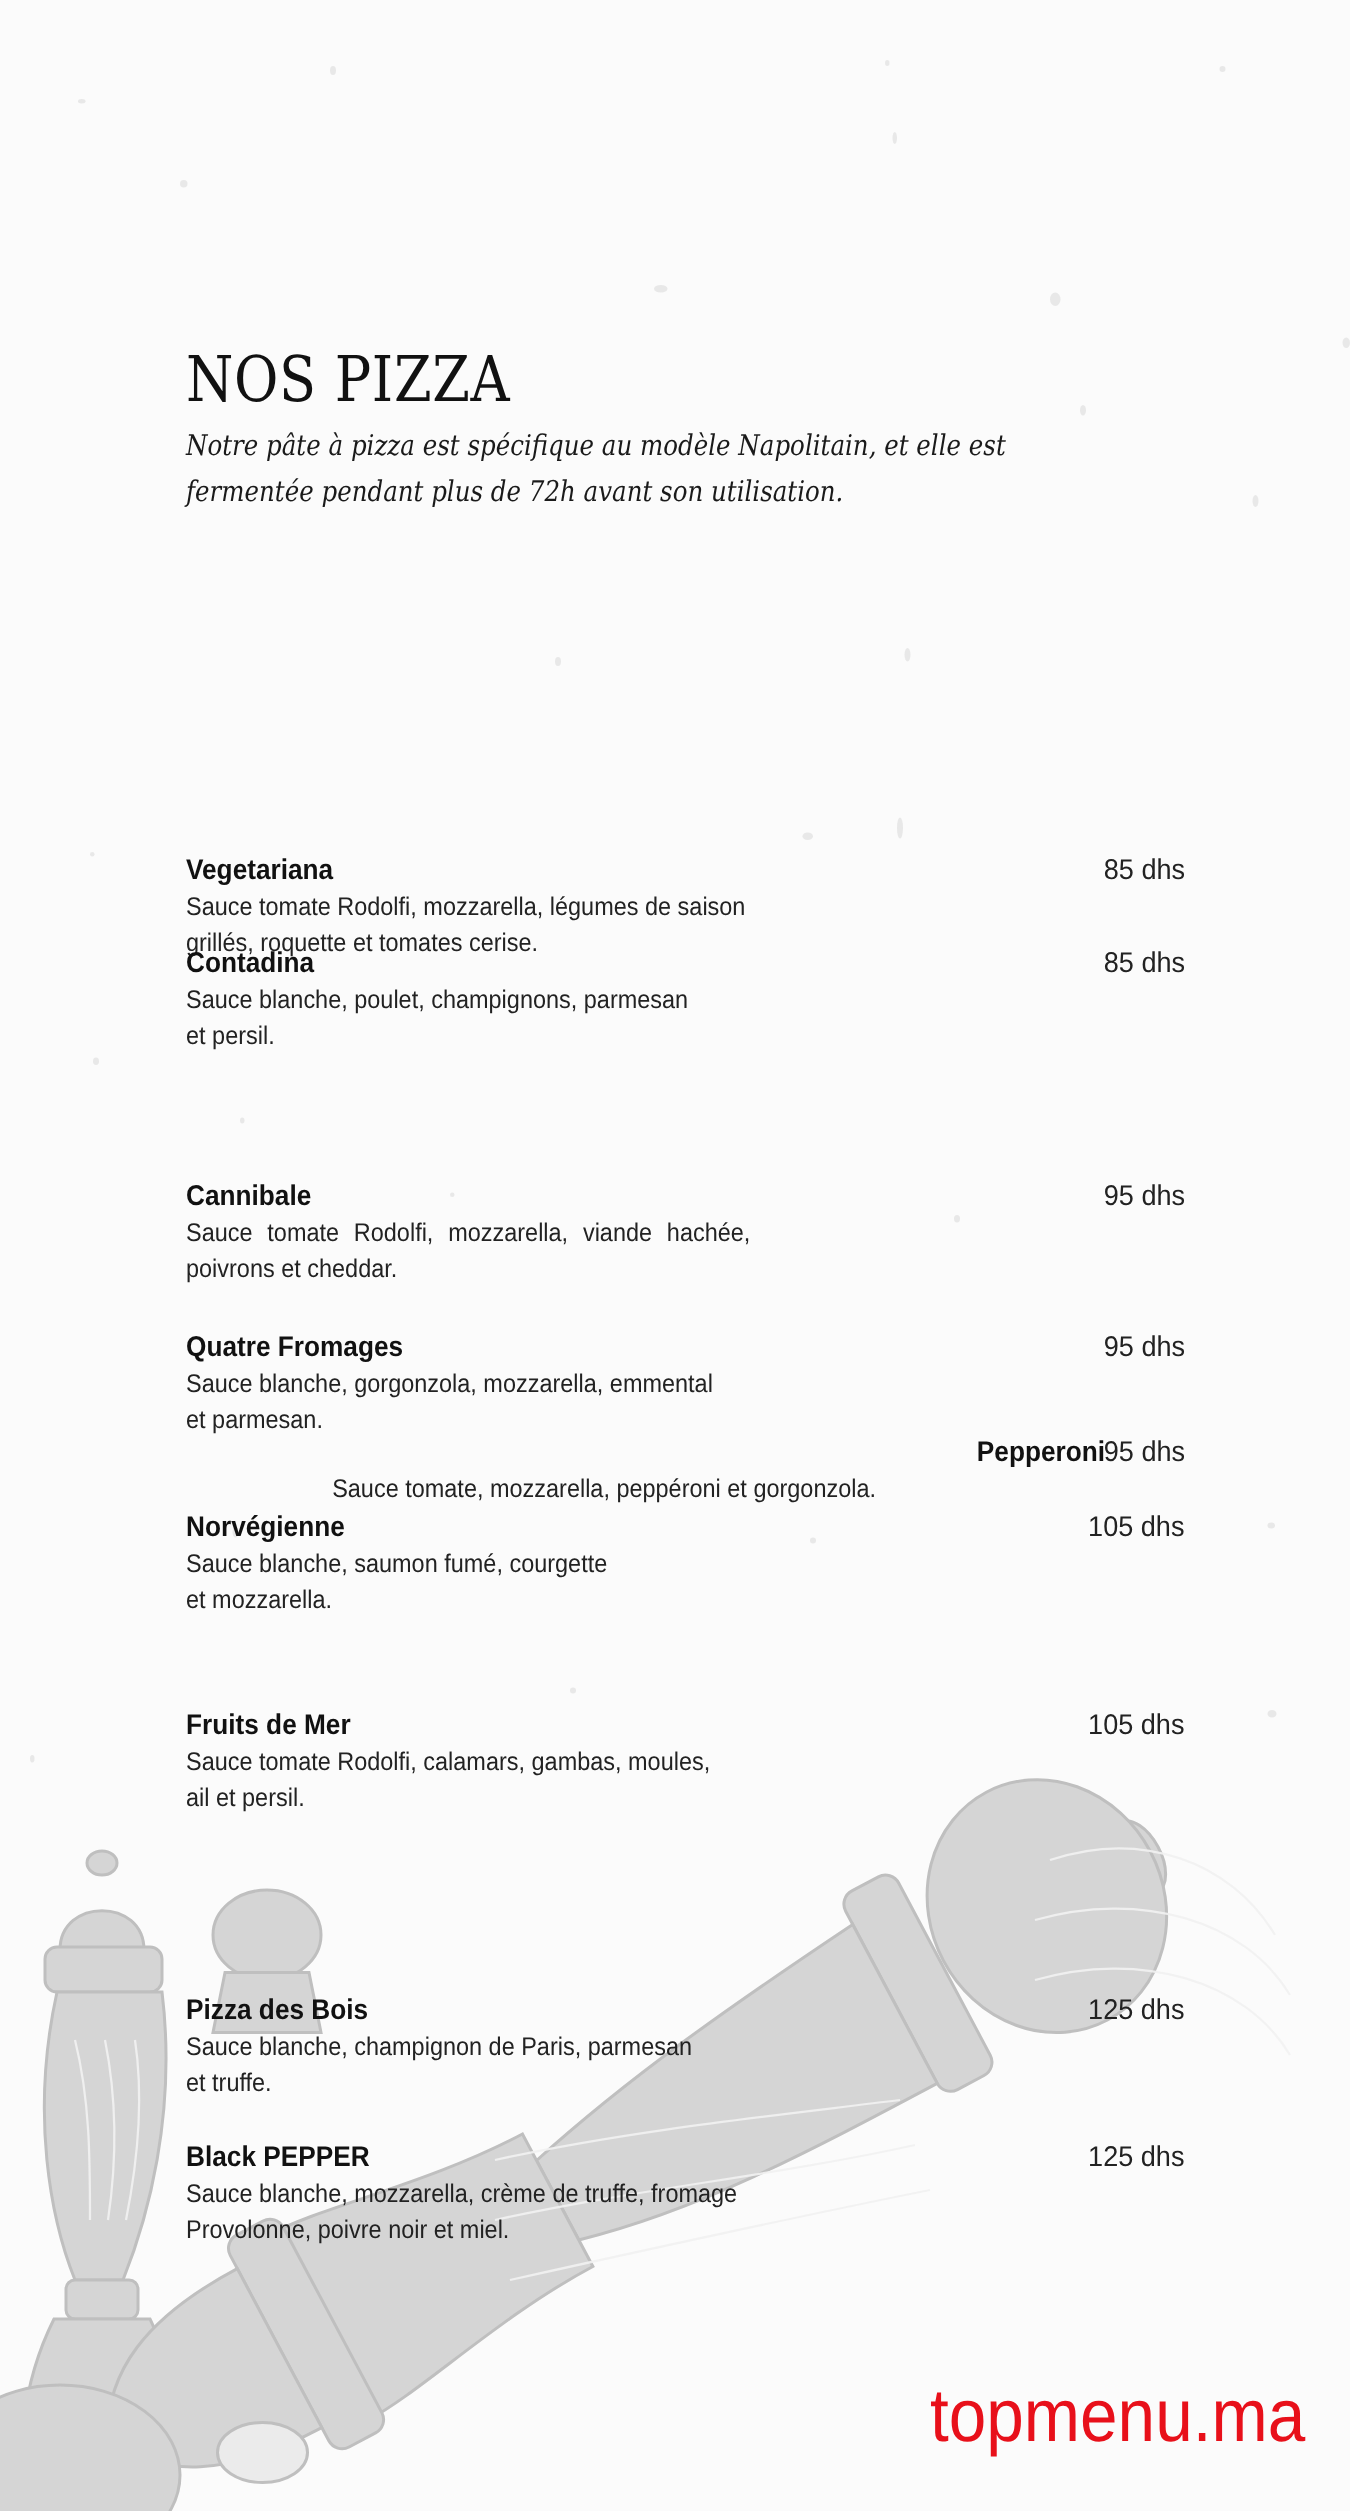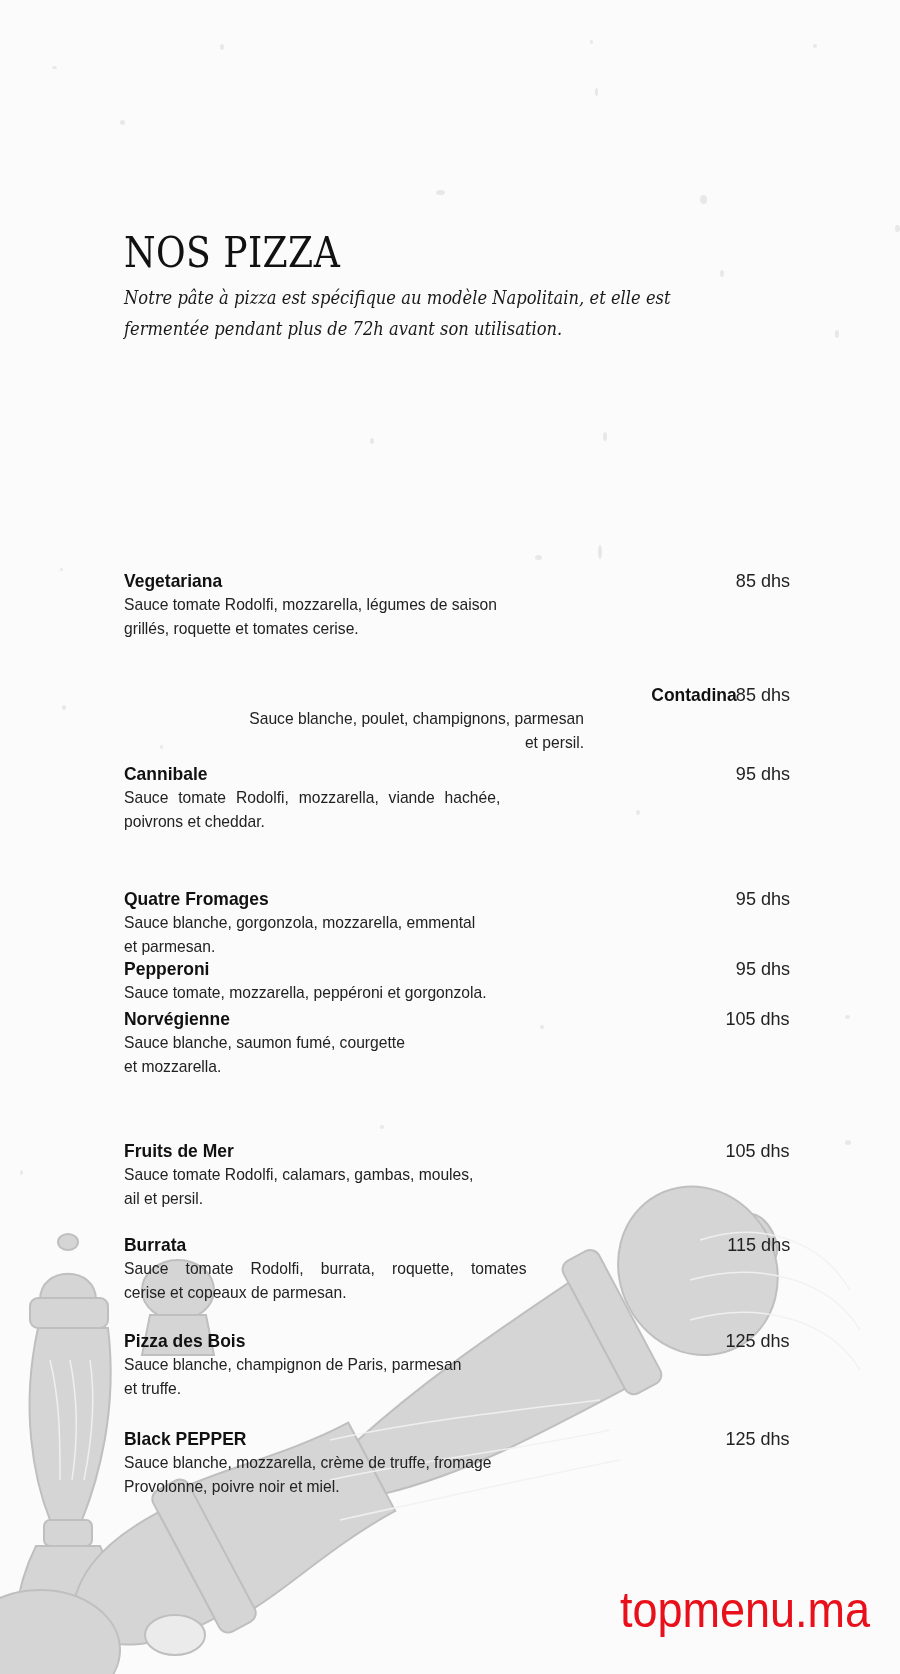--- a/index.html
+++ b/index.html
@@ -202,48 +202,48 @@
 
   <div class="item" style="top:570px;">
     <div class="item-name">Vegetariana</div>
     <div class="item-desc">
       <span class="line">Sauce tomate Rodolfi, mozzarella, légumes de saison</span>
       <span class="line">grillés, roquette et tomates cerise.</span>
     </div>
     <div class="item-price">85 dhs</div>
   </div>
 
-  <div class="item" style="top:684px;text-align:right;">
+  <div class="item" style="top:632px;">
     <div class="item-name">Contadina</div>
     <div class="item-desc">
       <span class="line">Sauce blanche, poulet, champignons, parmesan</span>
       <span class="line">et persil.</span>
     </div>
     <div class="item-price">85 dhs</div>
   </div>
 
-  <div class="item" style="top:763px;">
+  <div class="item" style="top:787px;">
     <div class="item-name">Cannibale</div>
     <div class="item-desc">
       <span class="line justify">Sauce tomate Rodolfi, mozzarella, viande hachée,</span>
       <span class="line">poivrons et cheddar.</span>
     </div>
     <div class="item-price">95 dhs</div>
   </div>
 
   <div class="item" style="top:888px;">
     <div class="item-name">Quatre Fromages</div>
     <div class="item-desc">
       <span class="line">Sauce blanche, gorgonzola, mozzarella, emmental</span>
       <span class="line">et parmesan.</span>
     </div>
     <div class="item-price">95 dhs</div>
   </div>
 
-  <div class="item" style="top:958px;">
+  <div class="item" style="top:958px;text-align:right;">
     <div class="item-name">Pepperoni</div>
     <div class="item-desc">
       <span class="line">Sauce tomate, mozzarella, peppéroni et gorgonzola.</span>
     </div>
     <div class="item-price">95 dhs</div>
   </div>
 
   <div class="item" style="top:1008px;">
     <div class="item-name">Norvégienne</div>
     <div class="item-desc">
@@ -255,28 +255,20 @@
 
   <div class="item" style="top:1140px;">
     <div class="item-name">Fruits de Mer</div>
     <div class="item-desc">
       <span class="line">Sauce tomate Rodolfi, calamars, gambas, moules,</span>
       <span class="line">ail et persil.</span>
     </div>
     <div class="item-price">105 dhs</div>
   </div>
 
-  <div class="item" style="top:1234px;">
-    <div class="item-name">Burrata</div>
-    <div class="item-desc">
-      <span class="line justify" style="word-spacing:14px;">Sauce tomate Rodolfi, burrata, roquette, tomates</span>
-      <span class="line">cerise et copeaux de parmesan.</span>
-    </div>
-    <div class="item-price">115 dhs</div>
-  </div>
 
   <div class="item" style="top:1330px;">
     <div class="item-name">Pizza des Bois</div>
     <div class="item-desc">
       <span class="line">Sauce blanche, champignon de Paris, parmesan</span>
       <span class="line">et truffe.</span>
     </div>
     <div class="item-price">125 dhs</div>
   </div>
 

